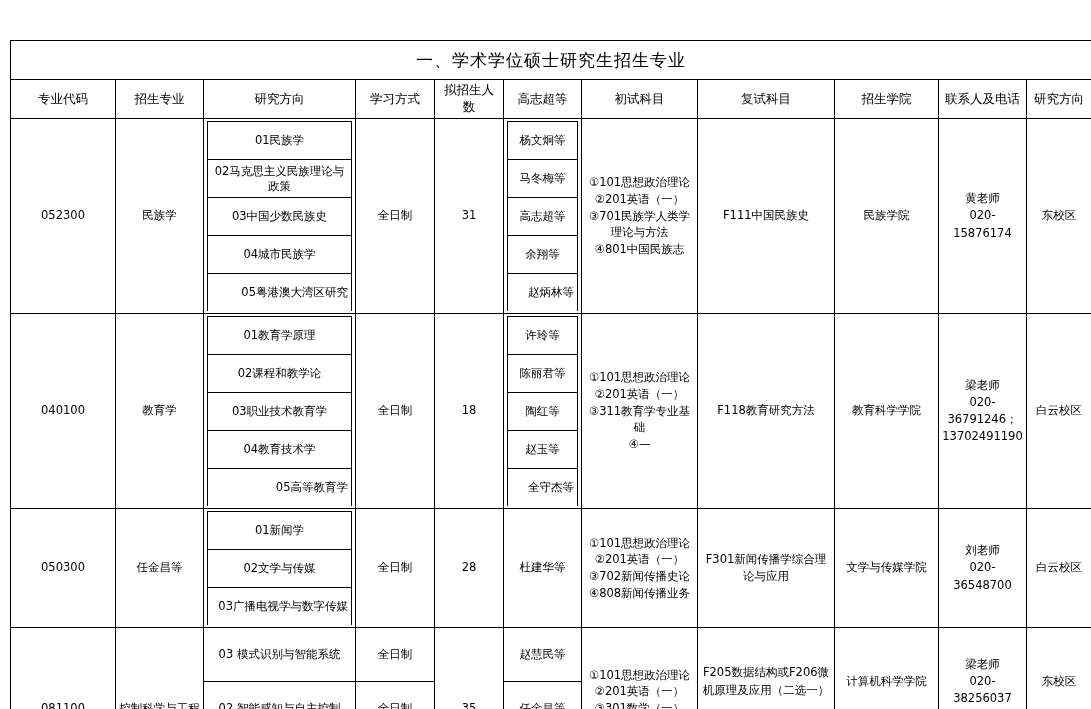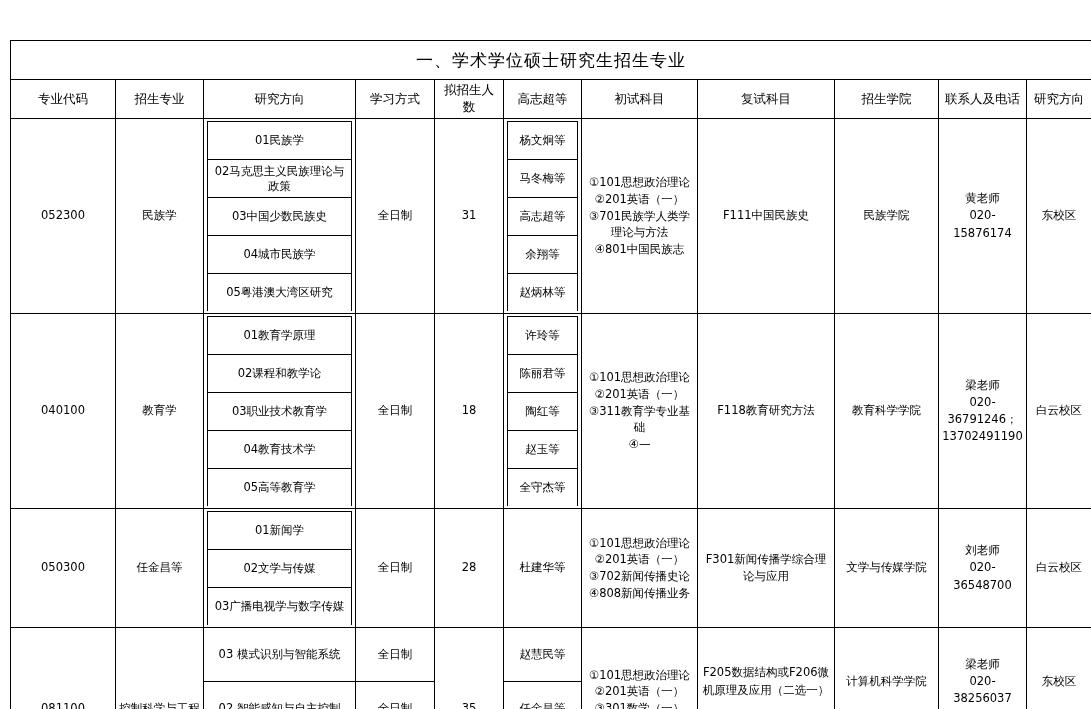--- a/index.html
+++ b/index.html
@@ -56,20 +56,21 @@
   .sub-table td {
     border: 0;
     border-bottom: 1px solid #000000;
     font-size: 11.5px;
     text-align: center;
     vertical-align: middle;
     padding: 2px 2px;
   }
   .sub-table tr:last-child td {
     border-bottom: 0;
+    text-align: right;
   }
   td.nest {
     padding: 0;
   }
   .left-text {
     text-align: left;
     padding-left: 6px;
     line-height: 1.45;
   }
   .group-row td {

